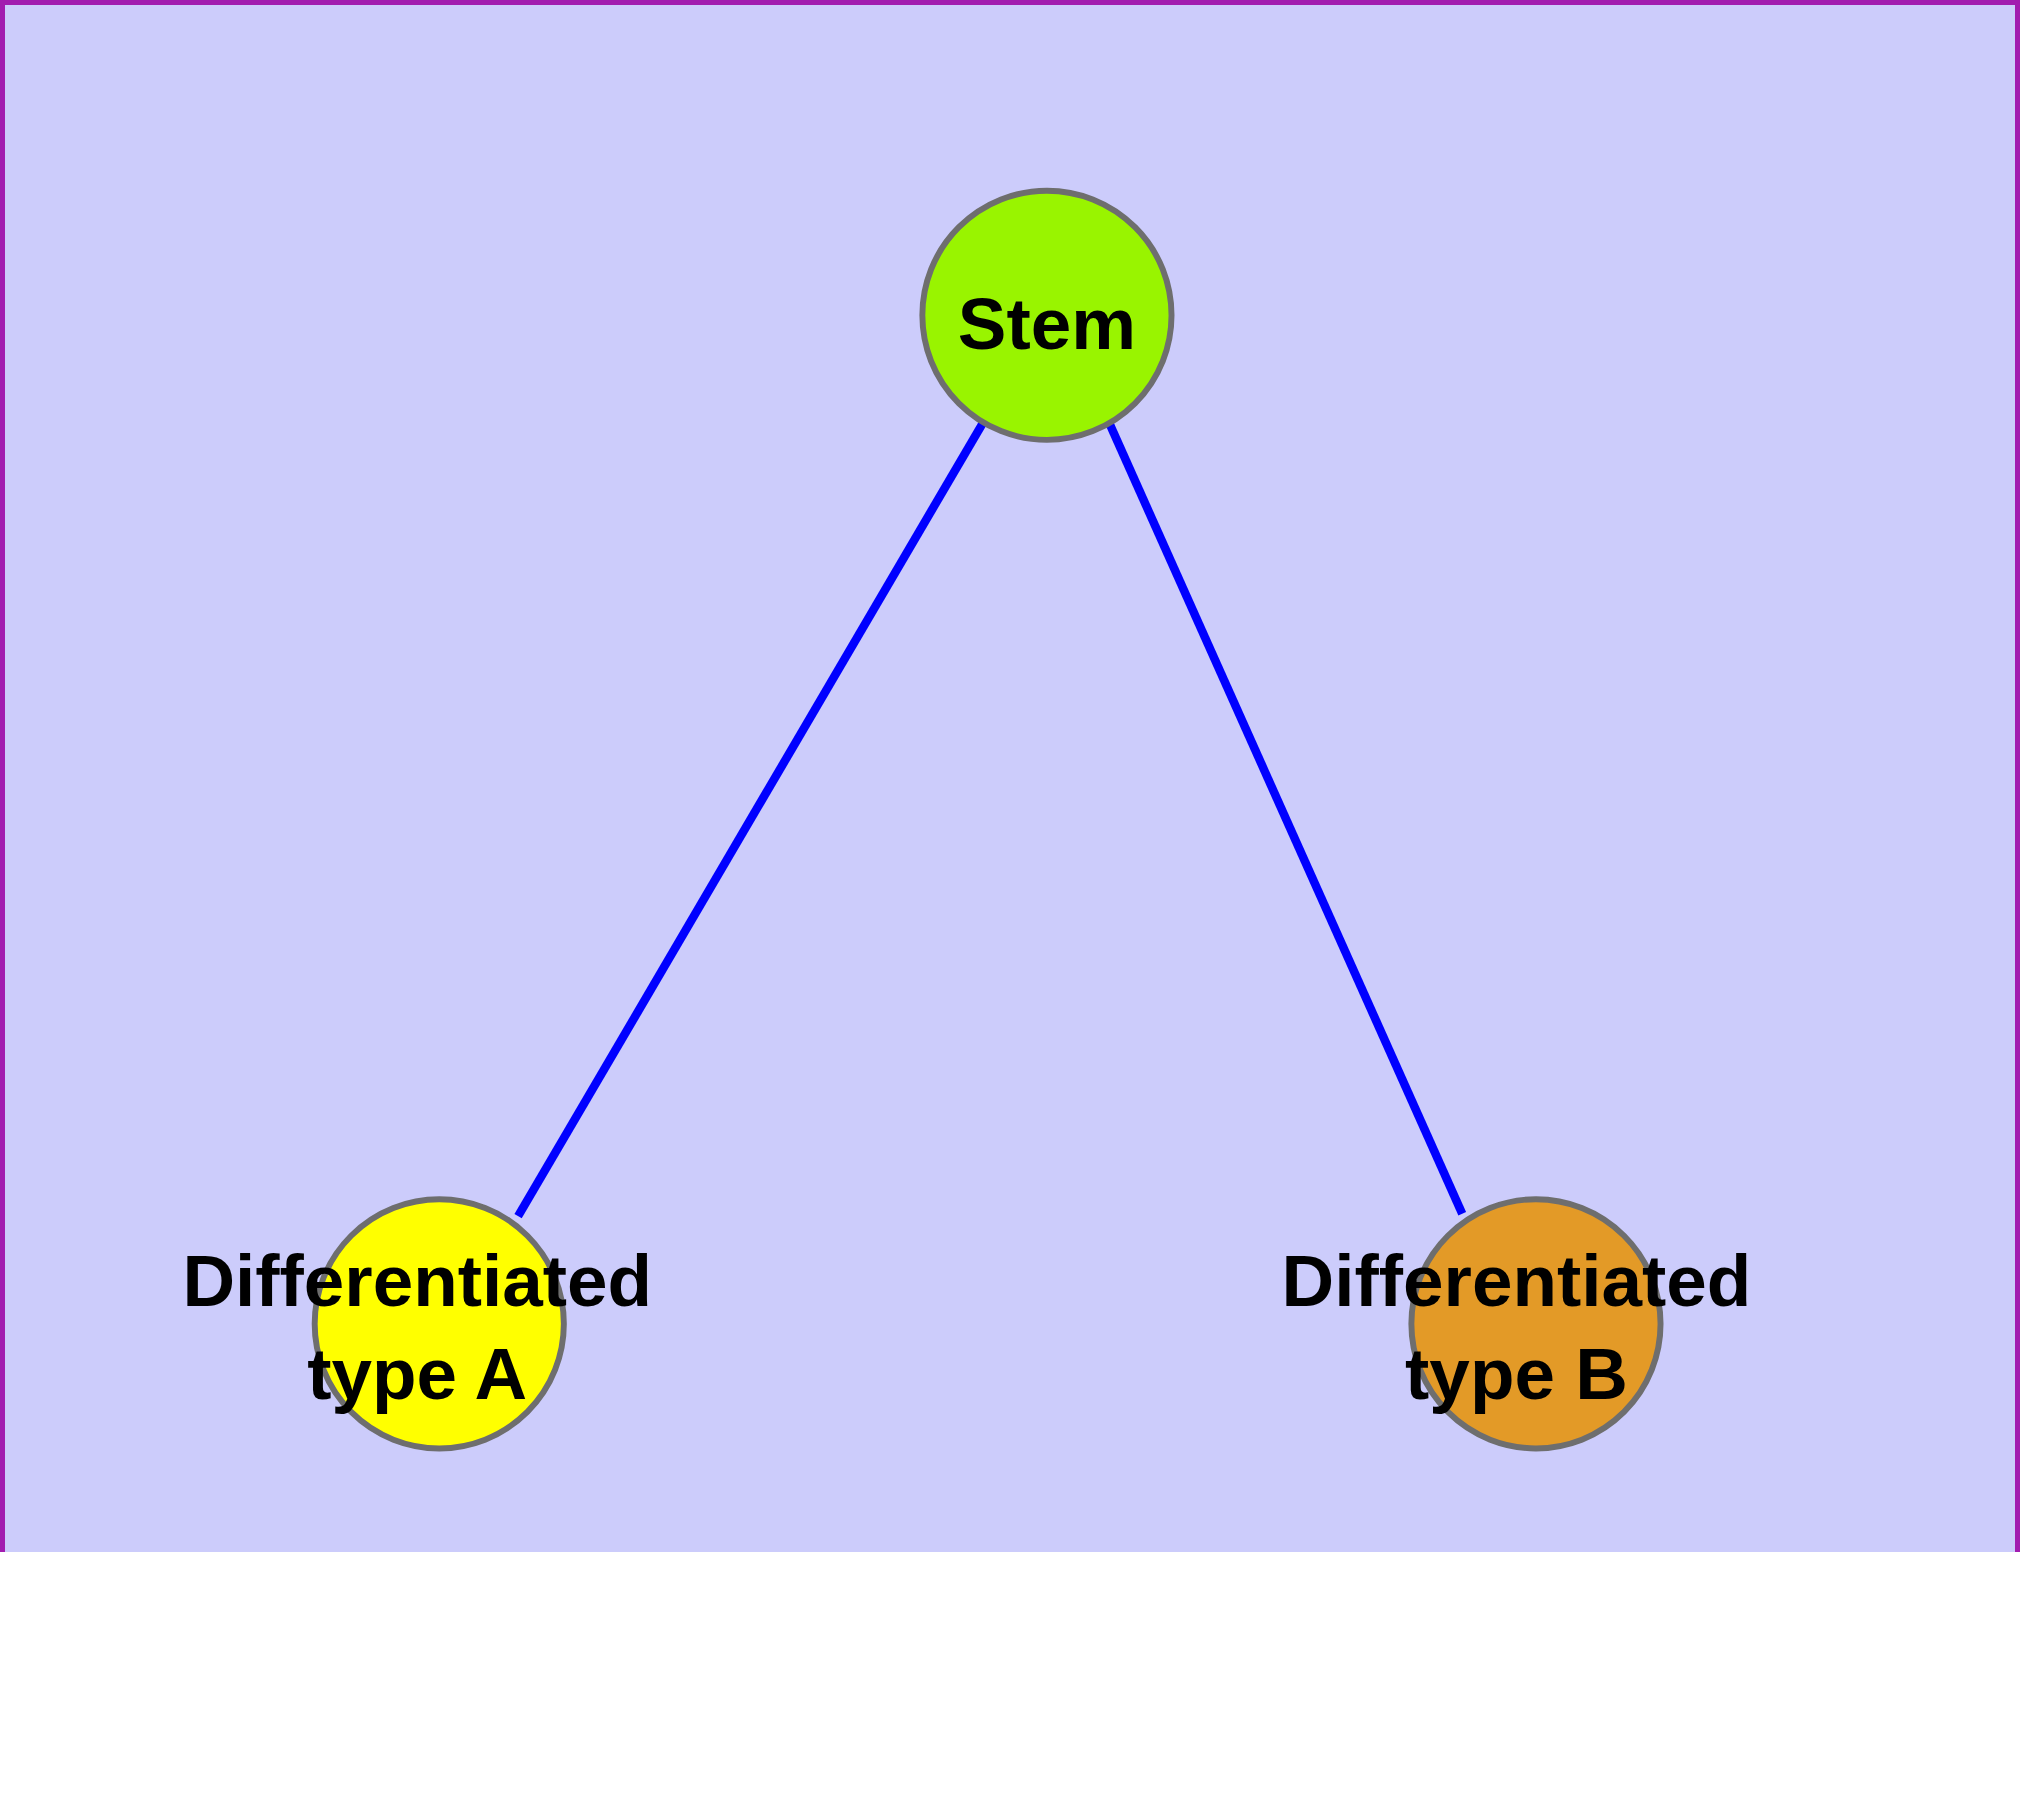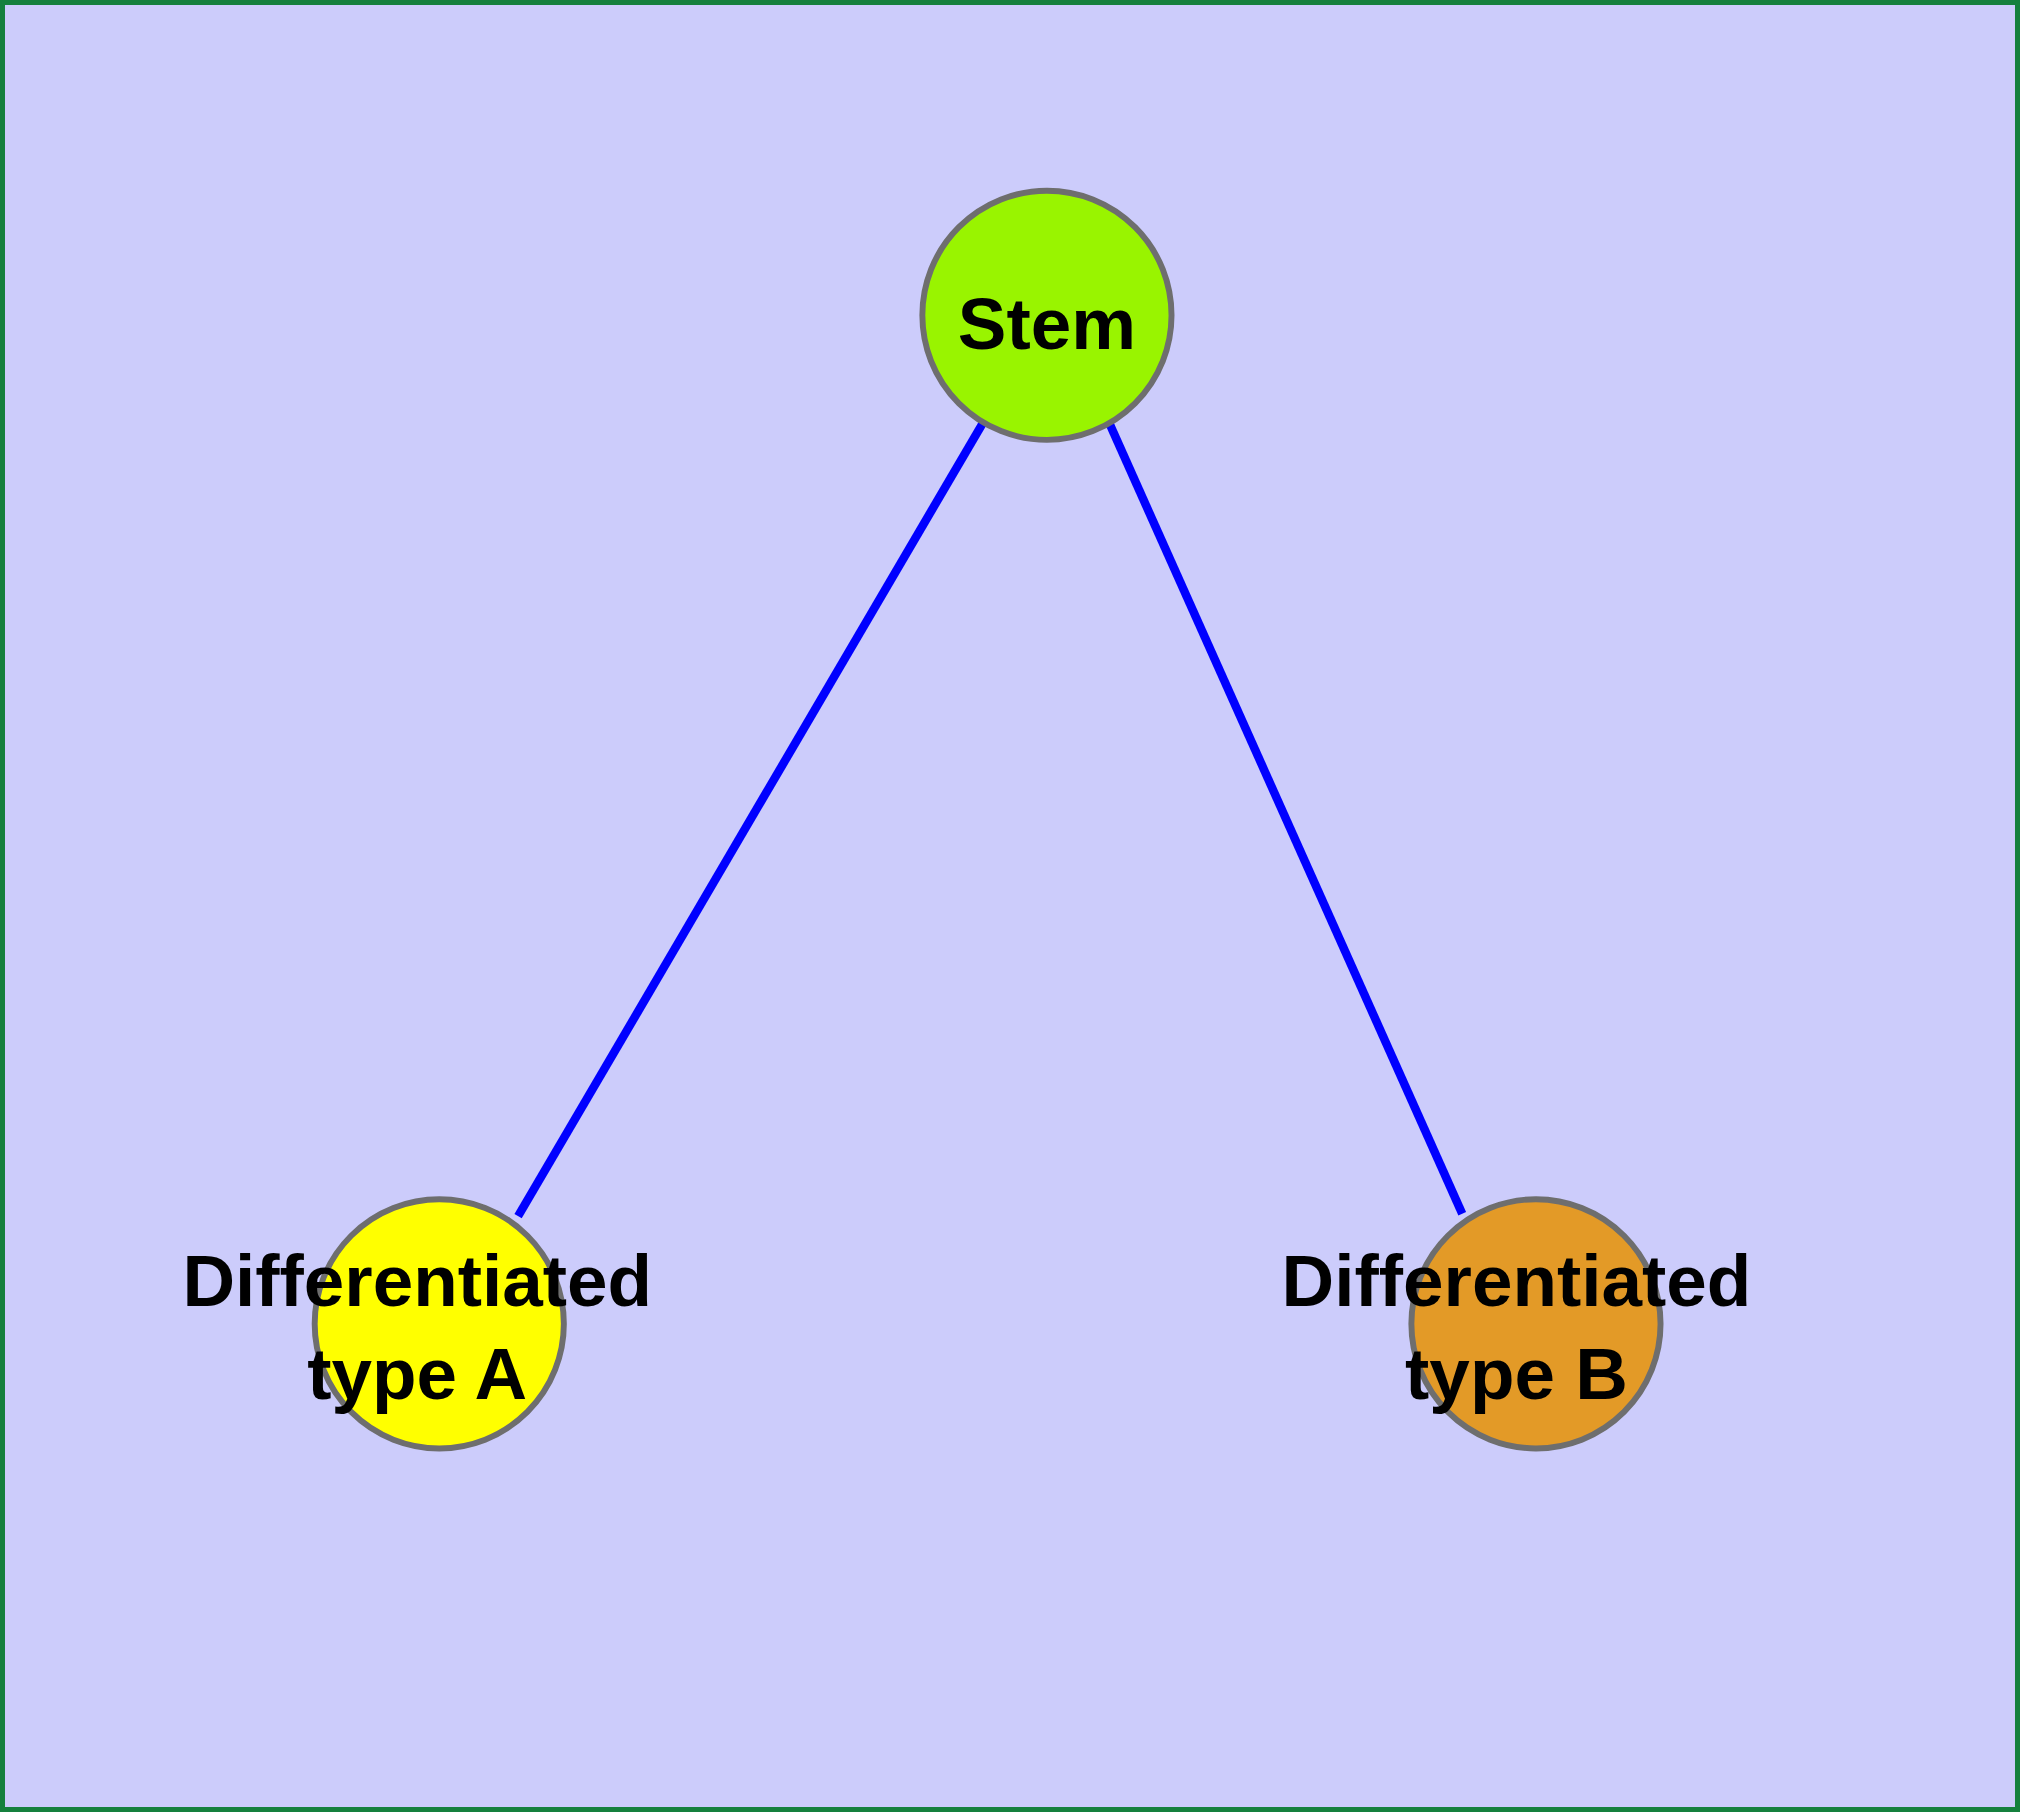--- a/index.html
+++ b/index.html
@@ -3,22 +3,22 @@
 <meta charset="utf-8">
 <style>
   html, body {
     margin: 0;
     padding: 0;
     background: #ffffff;
   }
   #stage {
     position: relative;
     width: 2021px;
-    height: 1812px;
-    background: #15803d;
+    height: 1552px;
+    background: #a21caf;
     overflow: hidden;
     font-family: "Liberation Sans", sans-serif;
   }
   #canvas {
     position: absolute;
     left: 5.1px;
     top: 5.1px;
     width: 2010px;
     height: 1802px;
     background: #ccccfb;

